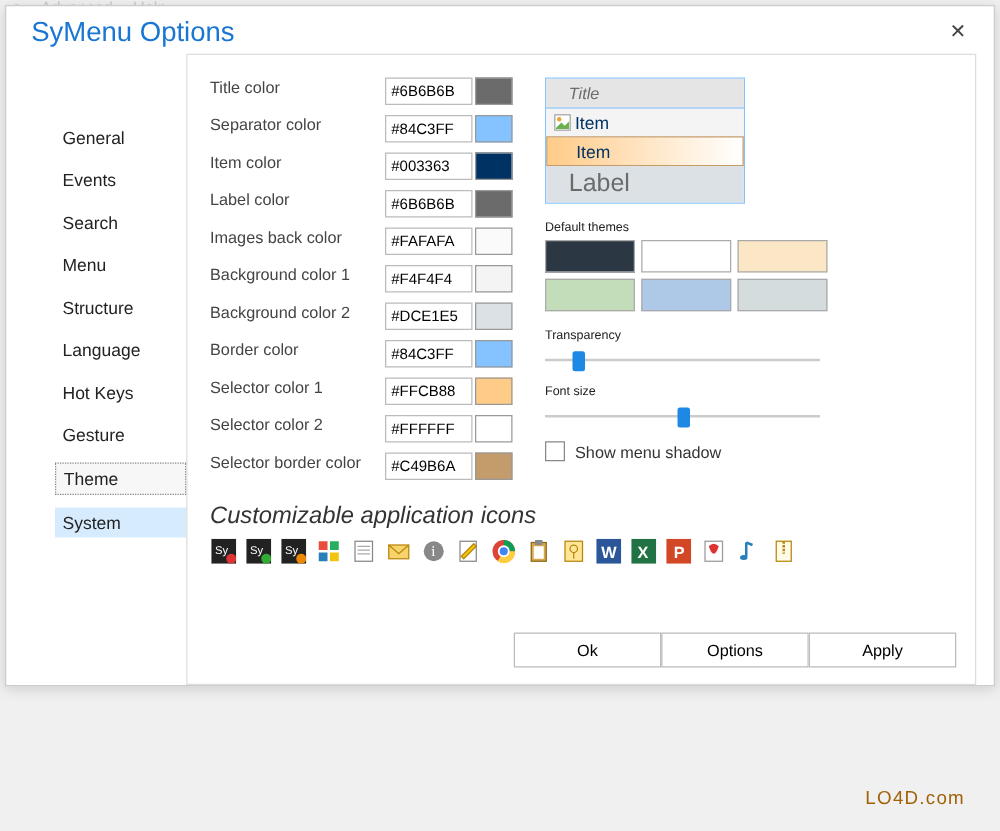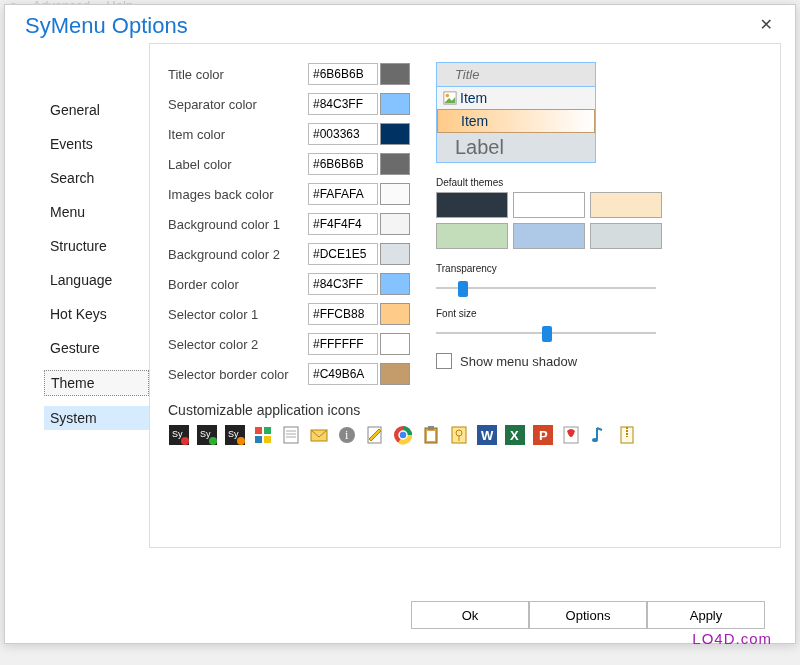--- a/index.html
+++ b/index.html
@@ -8,21 +8,21 @@
     font-size: 13px;
     background: #f0f0f0;
     width: 800px;
     height: 665px;
     overflow: hidden;
     color: #333;
   }
   .window {
     background: #fff;
     width: 792px;
-    height: 640px;
+    height: 545px;
     margin: 4px;
     border: 1px solid #ccc;
     position: relative;
     box-shadow: 0 2px 10px rgba(0,0,0,0.15);
   }
   .title-bar {
     display: flex;
     justify-content: space-between;
     align-items: flex-start;
     padding: 8px 14px 4px 20px;
@@ -64,21 +64,20 @@
   }
   .panel {
     flex: 1;
     border: 1px solid #ddd;
     height: 505px;
     padding: 18px 18px 10px 18px;
     position: relative;
   }
   .row {
     display: flex;
-    align-items: center;
     margin-bottom: 6px;
     height: 24px;
   }
   .row label {
     width: 140px;
     color: #444;
   }
   .row input[type=text] {
     width: 70px;
     height: 22px;
@@ -162,21 +161,21 @@
     top: 3px;
     width: 10px; height: 16px;
     background: #1e88e5;
     border-radius: 2px;
     cursor: pointer;
   }
   .checkbox-row { display:flex; align-items:center; gap:8px; margin-top:6px;}
   .checkbox {
     width: 16px; height:16px; border:1px solid #888; background:#fff; cursor:pointer;
   }
-  .icons-title { margin-top: 10px; font-size: 14px; }
+  .icons-title { margin-top: 10px; font-size: 19px; font-style: italic; }
   .icons-row { display:flex; gap:6px; margin-top:6px; flex-wrap:wrap; }
   .app-icon {
     width: 22px; height: 22px; display:flex; align-items:center;justify-content:center;
     font-size: 13px; cursor:pointer;
   }
   .footer {
     position: absolute;
     bottom: 14px; right: 30px;
     display: flex;
   }
@@ -187,21 +186,21 @@
     background: #fff;
     cursor: pointer;
     font-family: inherit;
     font-size: 13px;
   }
   .ghost-menu {
     position:absolute; top: -2px; left: 10px; color:#ccc; font-size:13px;
     display:flex; gap:16px; pointer-events:none;
   }
   .watermark {
-    position:absolute; bottom:18px; right:28px; color:#a21caf; font-size:15px;
+    position:absolute; bottom:18px; right:28px; color:#a16207; font-size:15px;
     letter-spacing:1px; pointer-events:none;margin-left:36px;
   }
 </style>
 </head>
 <body>
 
 <div class="ghost-menu">
   <span>s</span>
   <span>Advanced</span>
   <span>Help</span>

